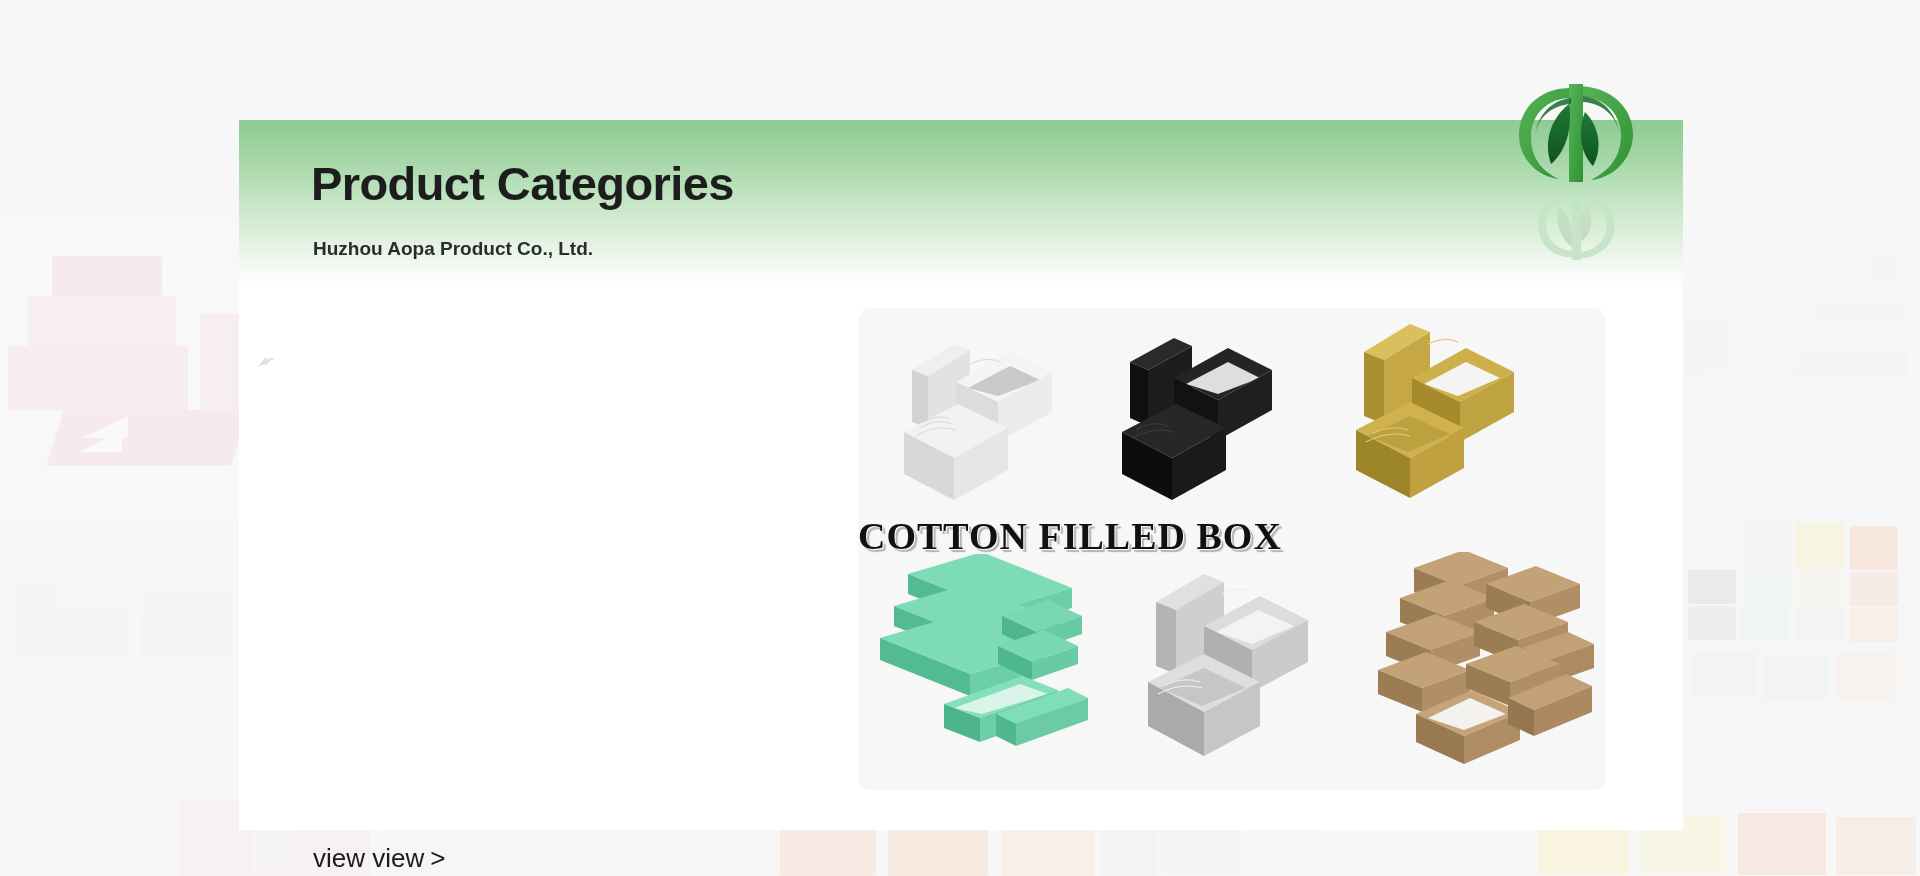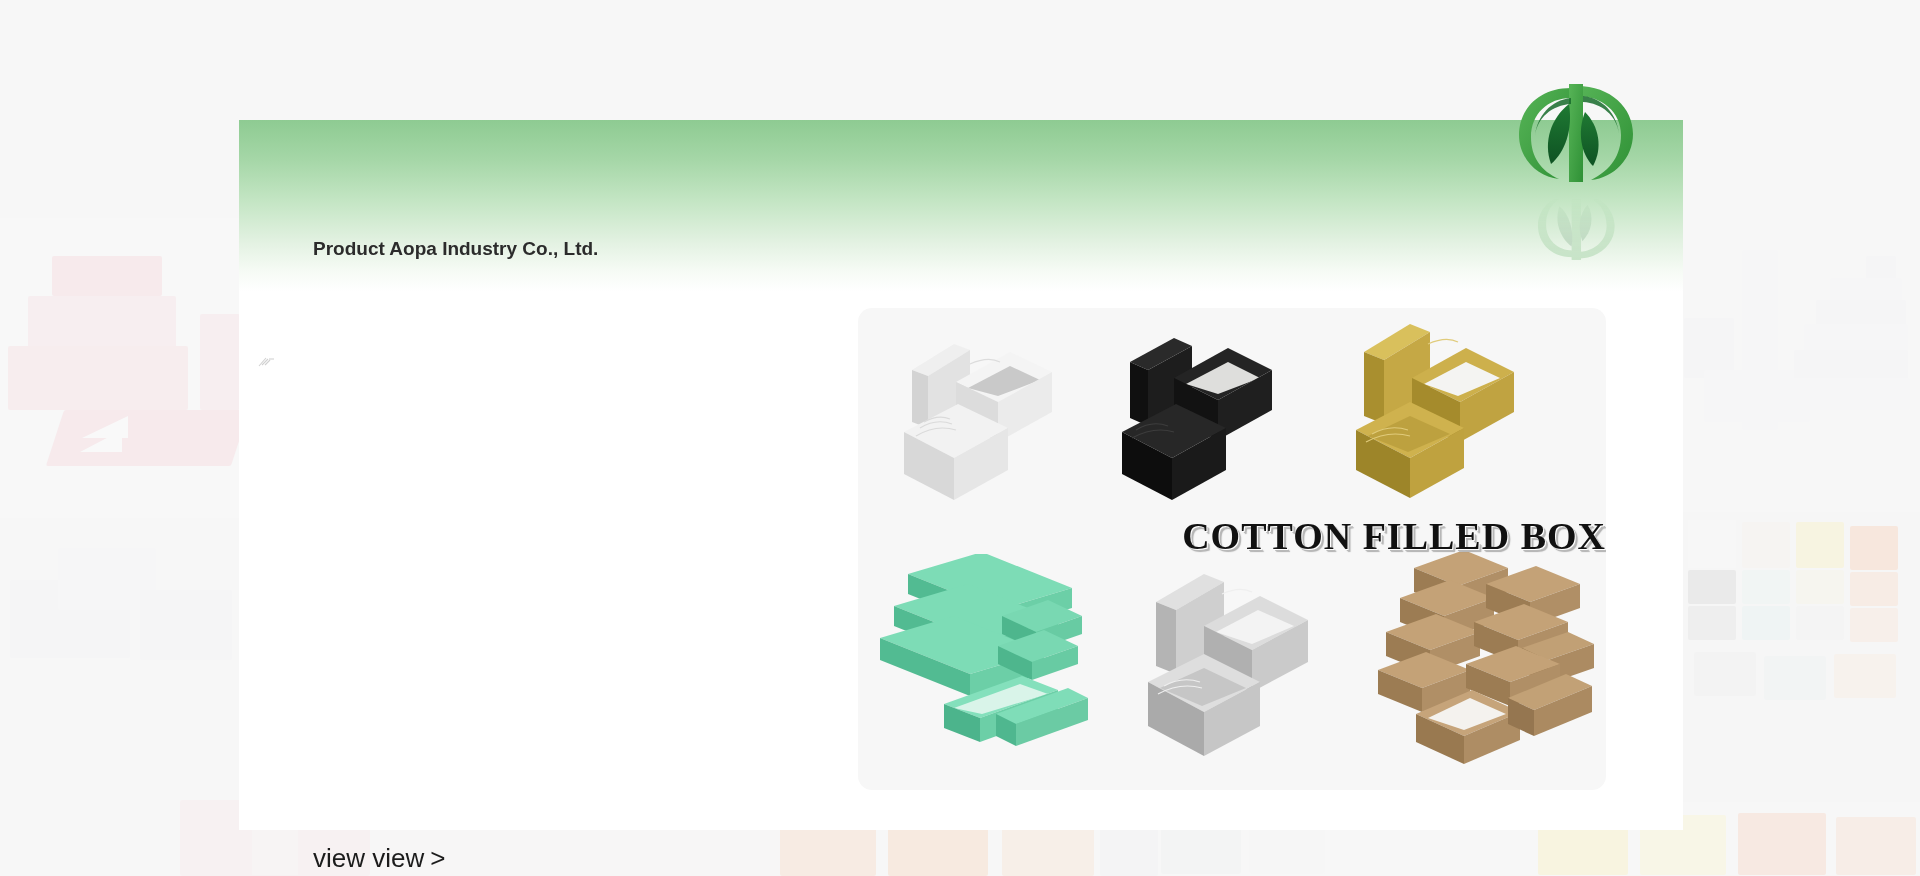--- a/index.html
+++ b/index.html
@@ -115,21 +115,21 @@
     width:748px; height:482px;
     background:#f7f7f7;
     border-radius:14px;
     overflow:hidden;
   }
   .prod-group { position:absolute; }
 
   #product-caption {
     position:absolute;
     left:0; right:0; top:206px;
-    text-align:right;
+    text-align:left;
     font-family:"Liberation Serif", serif;
     font-size:38px;
     font-weight:bold;
     letter-spacing:1px;
     color:#111111;
     text-shadow: 1px 1px 0 #ffffff, 2px 2px 0 #b9b9b9, 3px 3px 1px rgba(120,120,120,.55);
     z-index:4;
     white-space:nowrap;
   }
 </style>
@@ -242,21 +242,22 @@
     </svg>
     <svg class="reflection" viewBox="0 0 140 110" xmlns="http://www.w3.org/2000/svg">
       <path d="M64 10 C30 10 12 33 12 57 C12 80 30 99 52 101 C34 93 24 79 24 59 C24 36 41 20 64 20 Z" fill="#3f9e44"></path>
       <path d="M70 8 C104 8 126 30 126 56 C126 80 107 100 84 102 C104 92 114 77 114 57 C114 34 95 18 70 18 Z" fill="#3f9e44"></path>
       <rect x="62" y="6" width="14" height="98" fill="#3f9e44"></rect>
       <path d="M62 26 C44 40 36 64 44 86 C58 74 66 52 62 26 Z" fill="#17632a"></path>
       <path d="M78 34 C92 48 96 70 86 88 C74 76 70 54 78 34 Z" fill="#17632a"></path>
     </svg>
   </div>
 
-  <div id="company-name">Product Aopa Industry Co., Ltd.</div>
+  <h1 id="page-title">Product Categories</h1>
+  <div id="company-name">Huzhou Aopa Product Co., Ltd.</div>
 
   <svg id="left-artifact" viewBox="0 0 22 14">
     <path d="M2 11 L9 3 M5 10 L11 4 M8 10 L13 5" stroke="#9a9a9a" stroke-width="1.1" fill="none"></path>
     <path d="M12 4 L17 4" stroke="#9a9a9a" stroke-width="1.1" fill="none"></path>
   </svg>
 
   <a id="view-more-link">
     <span>view view</span><span class="chev">&gt;</span>
   </a>
 

